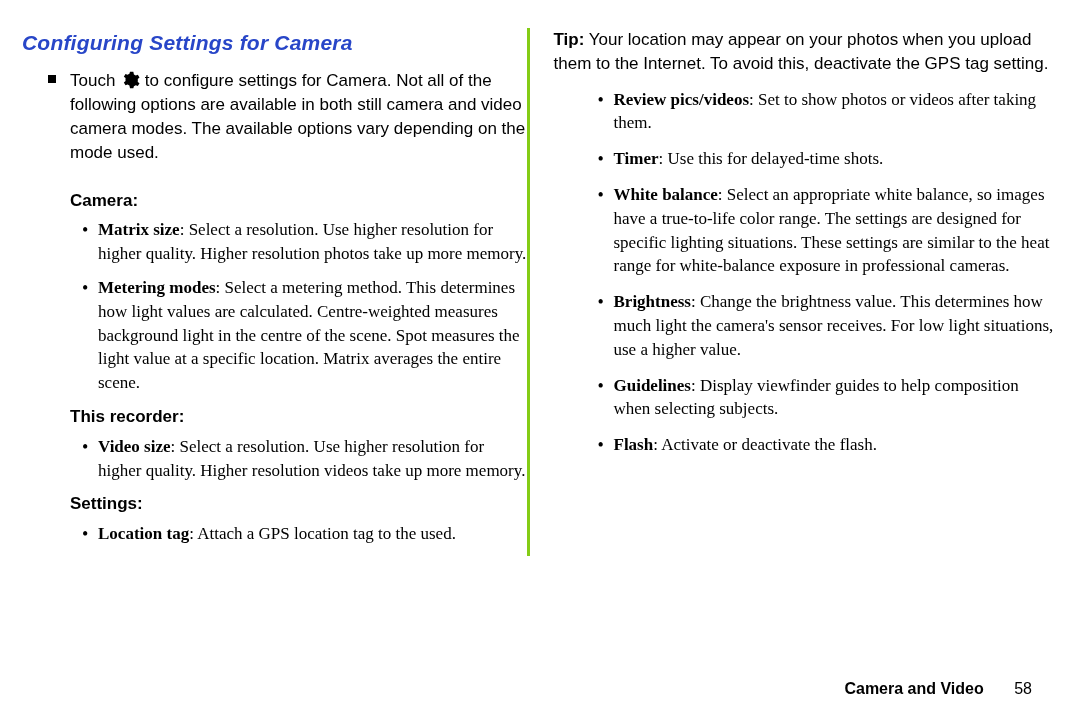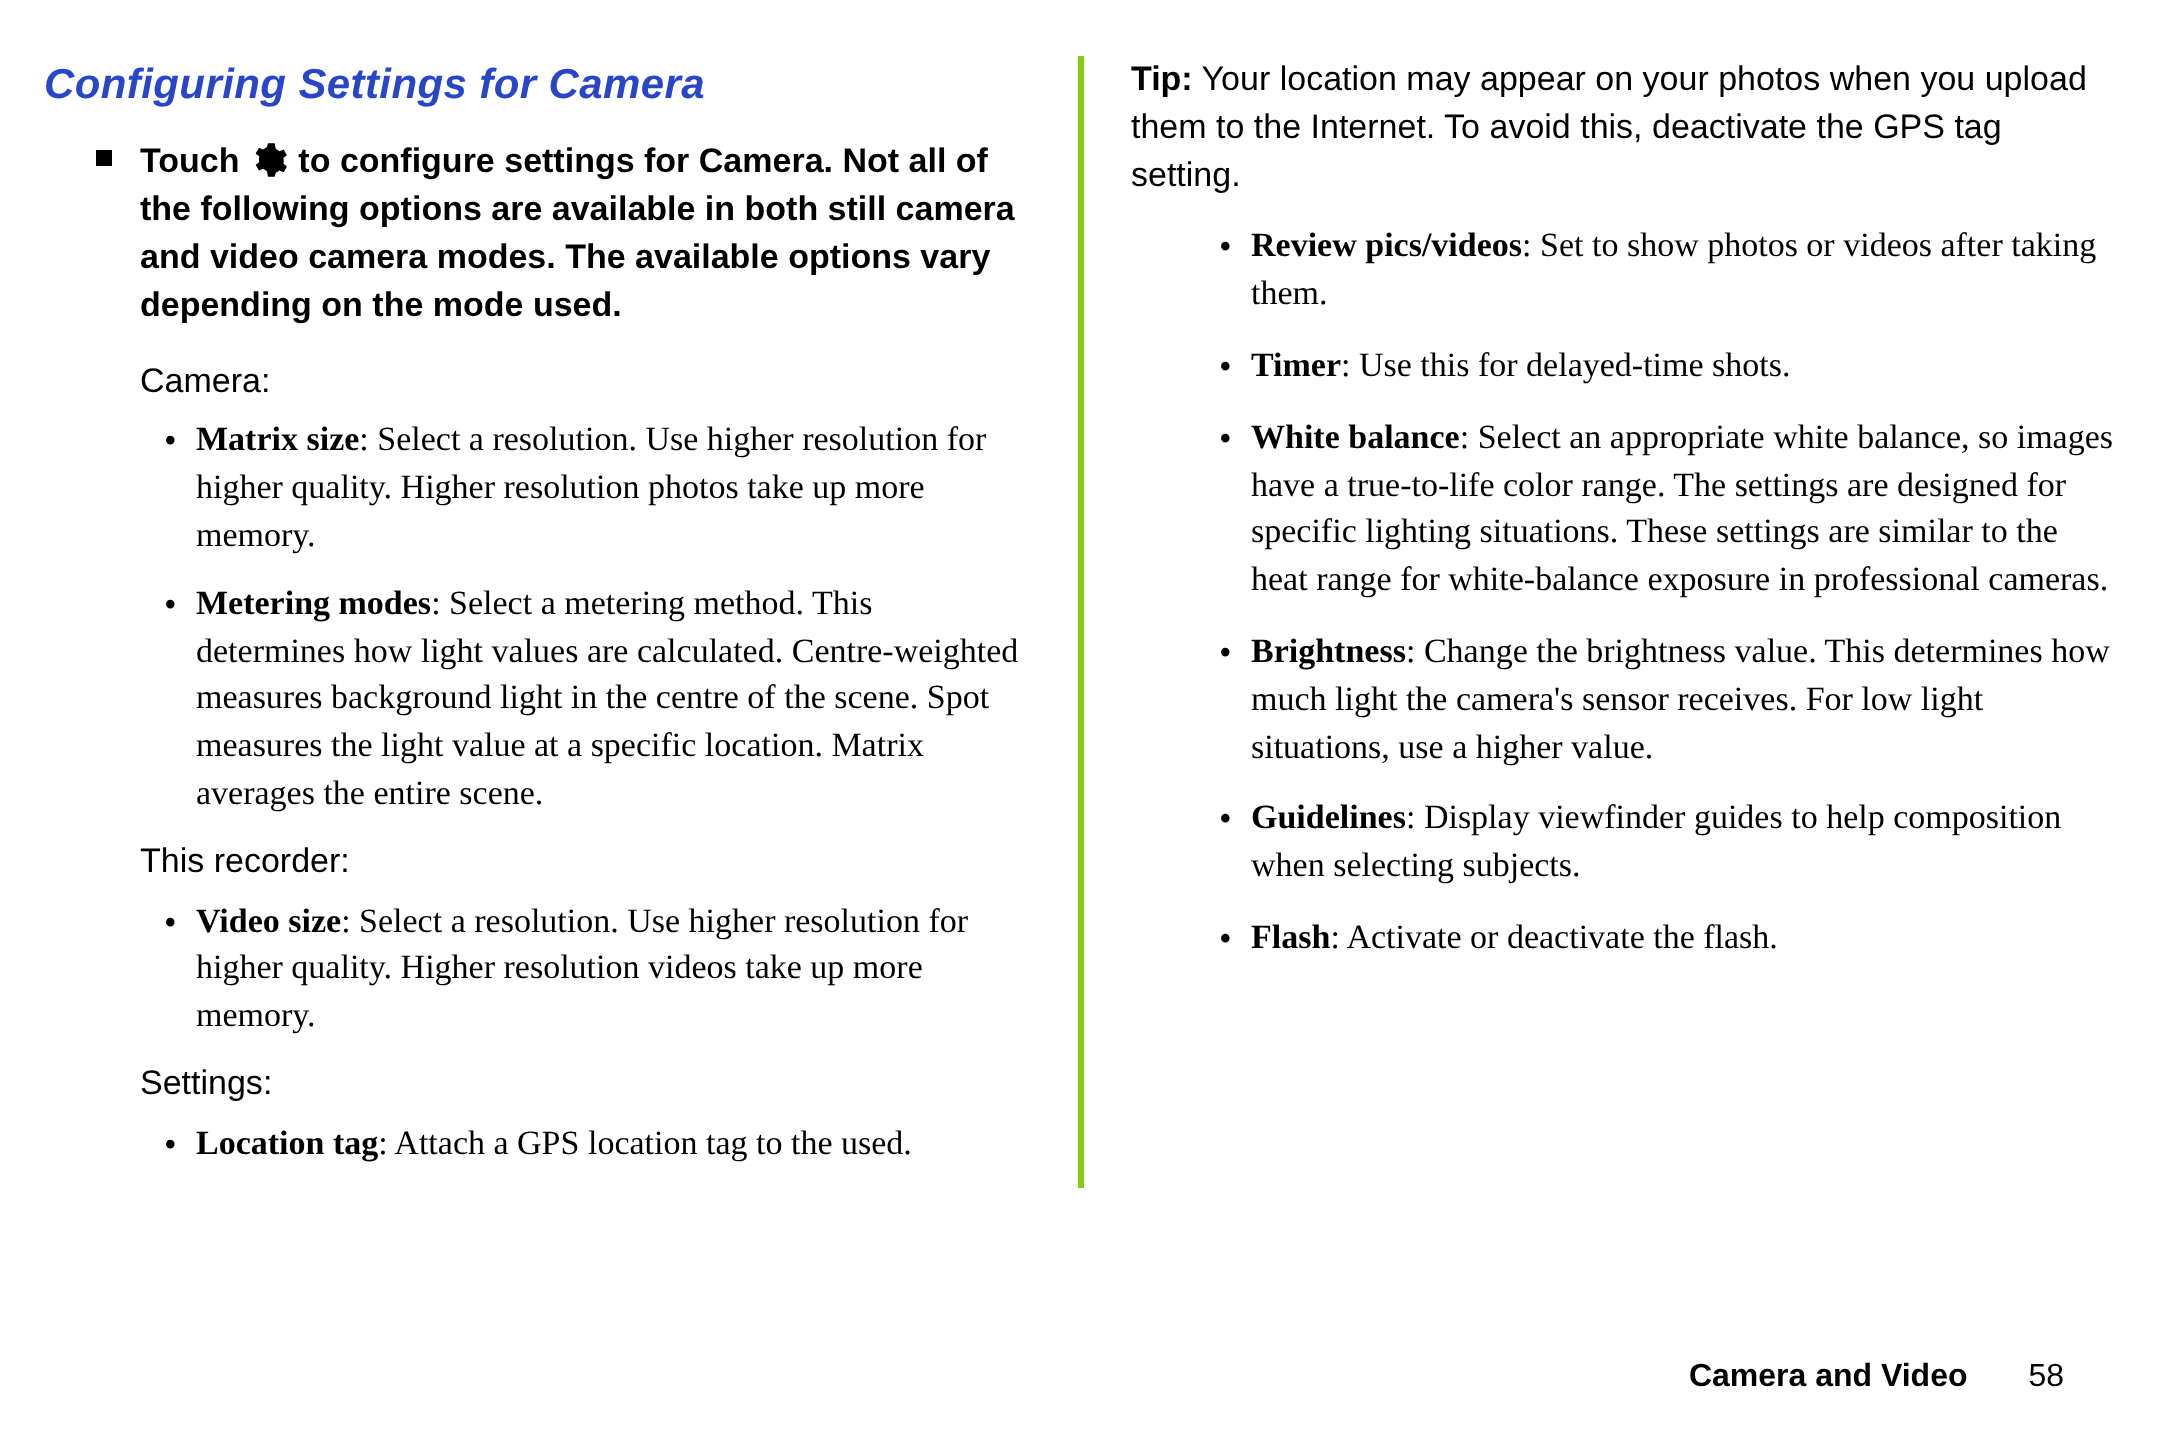--- a/index.html
+++ b/index.html
@@ -12,21 +12,20 @@
     background: #fff;
     font-size: 17px;
     line-height: 1.4;
     position: relative;
     overflow: hidden;
     -webkit-font-smoothing: antialiased;
   }
   .cols {
     display: flex;
     padding: 28px 22px 10px 22px;
-    gap: 24px;
   }
   .col {
     flex: 1 1 50%;
     position: relative;
   }
   .col.right {
     border-left: 3px solid #84cc16;
     padding-left: 24px;
   }
   h2.section {
@@ -35,41 +34,40 @@
     font-weight: 800;
     color: #2846c8;
     font-size: 21px;
     margin: 0 0 12px 0;
     letter-spacing: 0.2px;
   }
   .intro {
     display: flex;
     align-items: flex-start;
     margin-left: 26px;
-    margin-bottom: 14px;
-    font-weight: bold;
+    margin-bottom: 24px;
   }
   .intro .sq {
     width: 8px;
     height: 8px;
     background: #000;
     margin-top: 6px;
     margin-right: 14px;
     flex: 0 0 auto;
   }
   .intro .txt {
     flex: 1 1 auto;
   }
   .gear {
     display: inline-block;
     vertical-align: -4px;
   }
   .gear svg { display:block; }
   .subhead {
-    font-weight: normal;
+    font-weight: bold;
     margin-left: 48px;
     margin-bottom: 6px;
     margin-top: 10px;
   }
   ul.bullets {
     list-style: none;
     margin: 0 0 0 60px;
     padding: 0;
   }
   ul.bullets > li {

